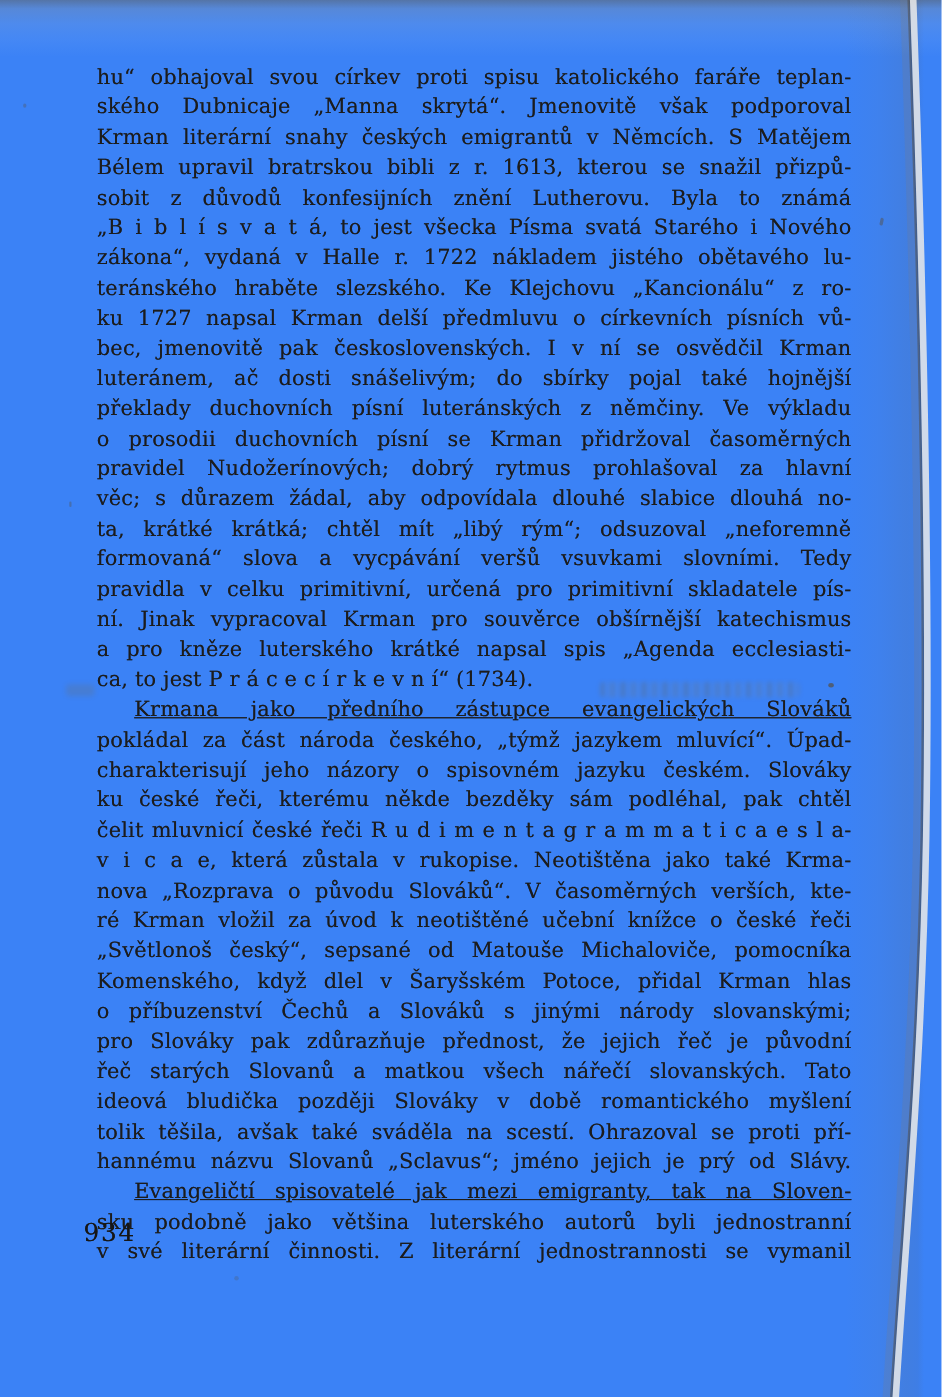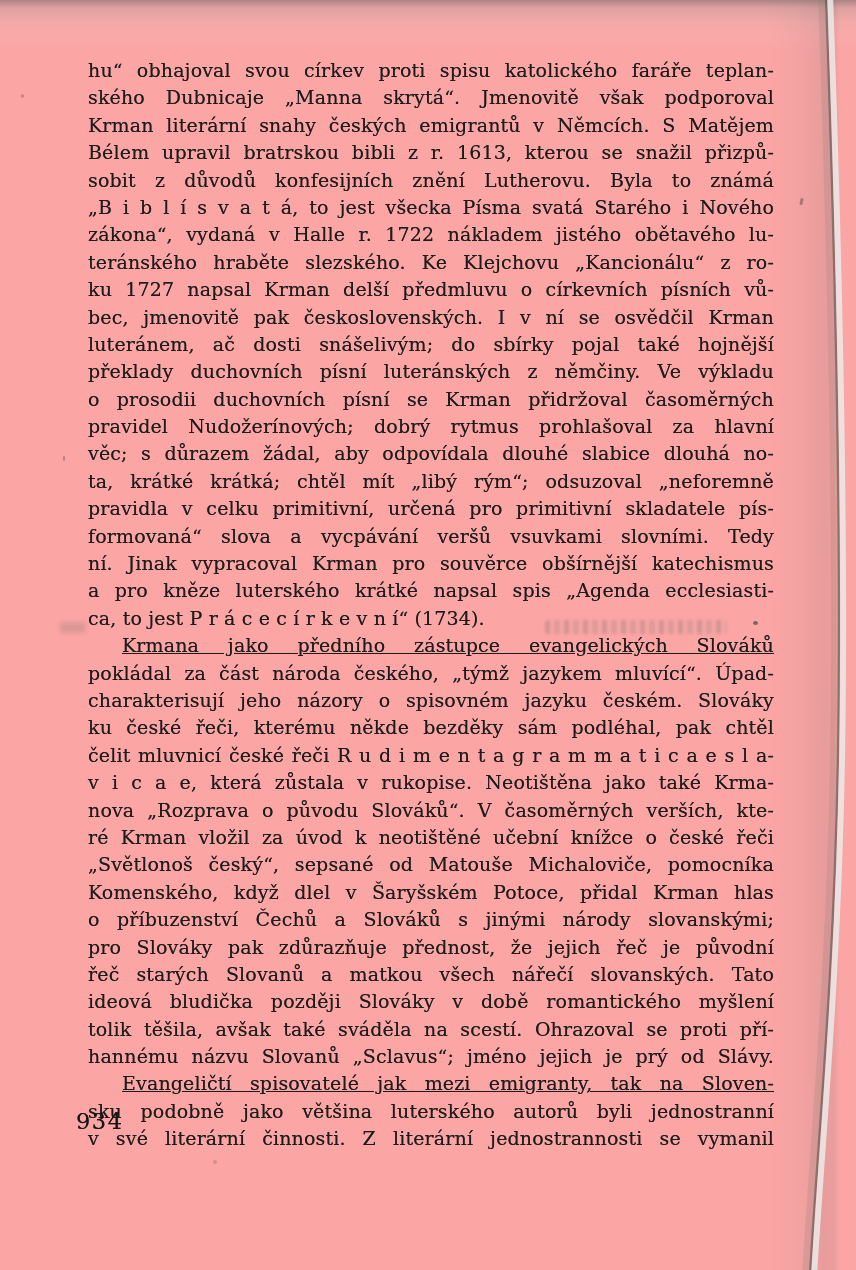--- a/index.html
+++ b/index.html
@@ -7,21 +7,21 @@
     padding: 0;
     width: 856px;
     height: 1270px;
     overflow: hidden;
     background: #ffffff;
   }
   .scan {
     position: relative;
     width: 856px;
     height: 1270px;
-    background: #fca5a5;
+    background: #3b82f6;
     font-family: "DejaVu Serif", "Liberation Serif", serif;
   }
   
   .top-shade {
     position: absolute;
     top: 0; left: 0; right: 0;
     height: 52px;
     background: linear-gradient(180deg,
       rgba(105,105,102,0.55) 0px,
       rgba(150,150,147,0.30) 8px,
@@ -143,22 +143,22 @@
         <div class="line">zákona“, vydaná v Halle r. 1722 nákladem jistého obětavého lu-</div>
         <div class="line">teránského hraběte slezského. Ke Klejchovu „Kancionálu“ z ro-</div>
         <div class="line">ku 1727 napsal Krman delší předmluvu o církevních písních vů-</div>
         <div class="line">bec, jmenovitě pak československých. I v ní se osvědčil Krman</div>
         <div class="line">luteránem, ač dosti snášelivým; do sbírky pojal také hojnější</div>
         <div class="line">překlady duchovních písní luteránských z němčiny. Ve výkladu</div>
         <div class="line">o prosodii duchovních písní se Krman přidržoval časoměrných</div>
         <div class="line">pravidel Nudožerínových; dobrý rytmus prohlašoval za hlavní</div>
         <div class="line">věc; s důrazem žádal, aby odpovídala dlouhé slabice dlouhá no-</div>
         <div class="line">ta, krátké krátká; chtěl mít „libý rým“; odsuzoval „neforemně</div>
+        <div class="line">formovaná“ slova a vycpávání veršů vsuvkami slovními. Tedy</div>
         <div class="line">pravidla v celku primitivní, určená pro primitivní skladatele pís-</div>
-        <div class="line">formovaná“ slova a vycpávání veršů vsuvkami slovními. Tedy</div>
         <div class="line">ní. Jinak vypracoval Krman pro souvěrce obšírnější katechismus</div>
         <div class="line">a pro kněze luterského krátké napsal spis „Agenda ecclesiasti-</div>
         <div class="line flush">ca, to jest P r á c e c í r k e v n í“ (1734).</div>
       </div>
       <div class="para indent">
         <div class="line">Krmana jako předního zástupce evangelických Slováků</div>
         <div class="line">pokládal za část národa českého, „týmž jazykem mluvící“. Úpad-</div>
         <div class="line">charakterisují jeho názory o spisovném jazyku českém. Slováky</div>
         <div class="line">ku české řeči, kterému někde bezděky sám podléhal, pak chtěl</div>
         <div class="line">čelit mluvnicí české řeči R u d i m e n t a g r a m m a t i c a e s l a-</div>

